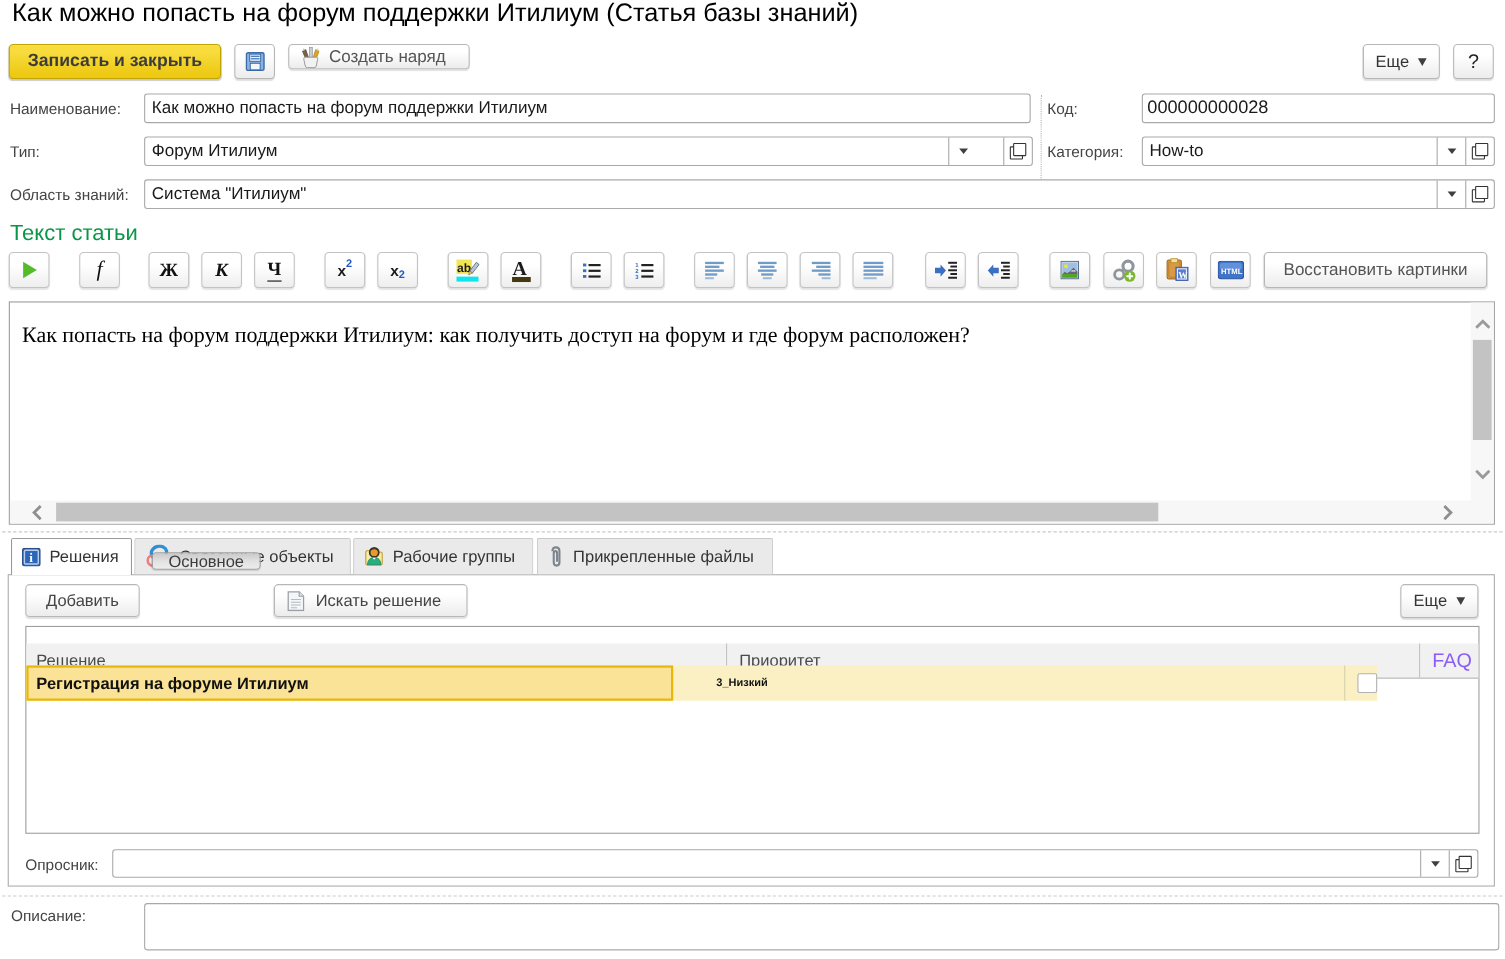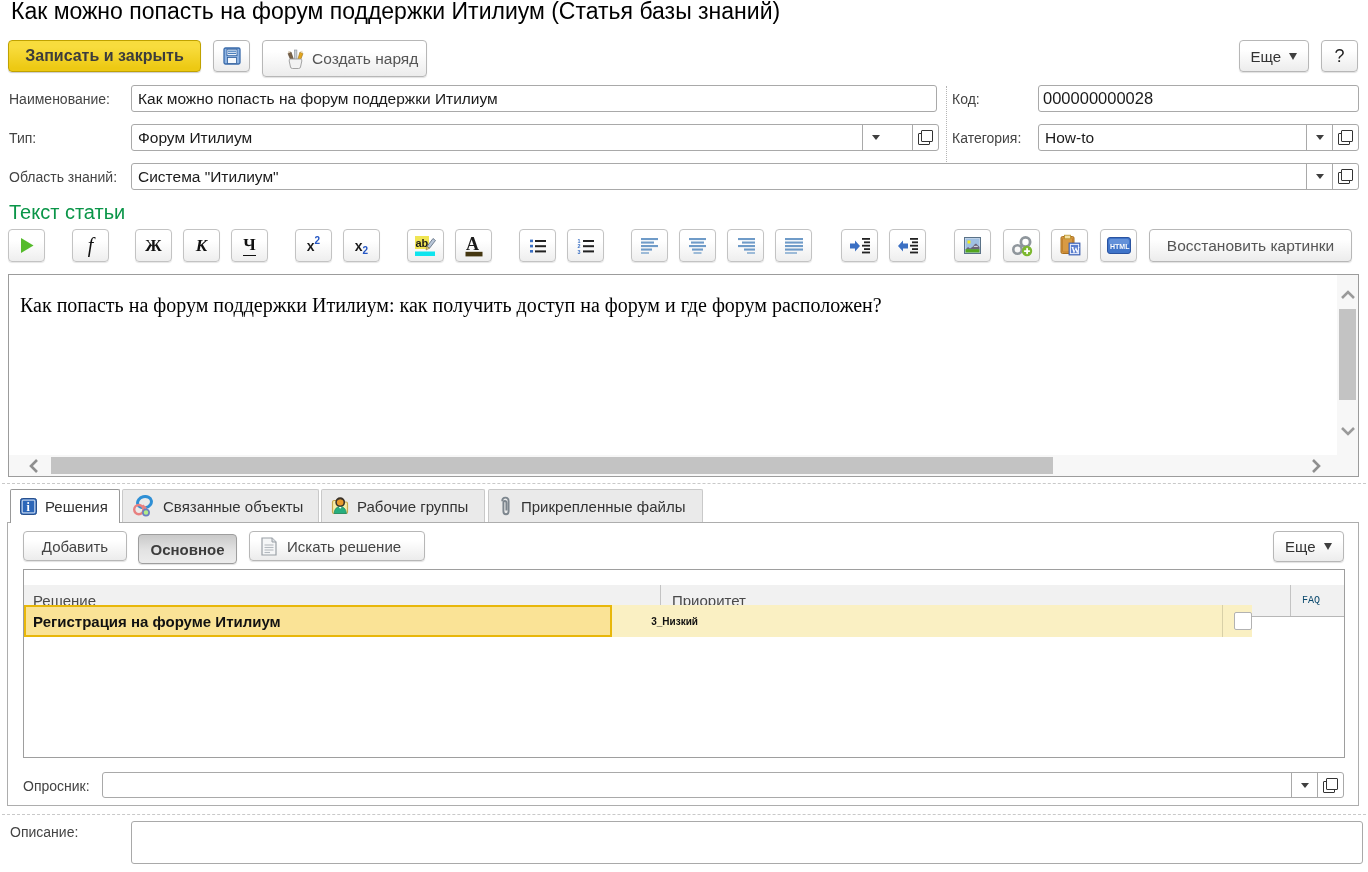--- a/index.html
+++ b/index.html
@@ -58,21 +58,21 @@
   <div class="btn btn-yellow" style="left:8px; top:40px; width:193px; height:32px; font-size:16px;">Записать и закрыть</div>
   <div class="btn" style="left:213px; top:40px; width:37px; height:32px;">
     <svg width="18" height="18" viewBox="0 0 18 18">
       <rect x="1" y="1" width="16" height="16" rx="1.5" fill="#8db3e2" stroke="#3a6bab" stroke-width="1.3"></rect>
       <rect x="4" y="2.2" width="10" height="6.5" fill="#eaf2fb" stroke="#2f5d9b" stroke-width="0.8"></rect>
       <rect x="5" y="3.6" width="8" height="1.2" fill="#4a7fbd"></rect>
       <rect x="5" y="5.8" width="8" height="1.2" fill="#4a7fbd"></rect>
       <rect x="4.5" y="10.5" width="9" height="6" fill="#f4f8fc" stroke="#2f5d9b" stroke-width="0.8"></rect>
     </svg>
   </div>
-  <div class="btn" style="left:262px; top:40px; width:165px; height:37px; justify-content:flex-start; padding-left:23px; color:#555; font-size:15.5px;">
+  <div class="btn" style="left:262px; top:40px; width:165px; height:23px; justify-content:flex-start; padding-left:10px; color:#555; font-size:15.5px;">
     <svg width="19" height="20" viewBox="0 0 19 20" style="margin-right:7px;">
       <path d="M5 3 L8 12 L5.5 13 L2 4.5 Z" fill="#7a6248" stroke="#4f3d28" stroke-width="0.6"></path>
       <path d="M5 3 L2 4.5 L2.6 1.8 Z" fill="#d8c8b0"></path>
       <rect x="8.3" y="1" width="2.6" height="11" fill="#c9ced4" stroke="#8a9096" stroke-width="0.6"></rect>
       <path d="M14 3 L11.3 12 L13.8 13 L17 4.5 Z" fill="#e3a61f" stroke="#9a6f10" stroke-width="0.6"></path>
       <path d="M14 3 L17 4.5 L16.2 1.6 Z" fill="#e8d8b8"></path>
       <path d="M4 10 Q3 10 3.2 12 L4.5 18 Q4.8 19.5 6.5 19.5 L12.5 19.5 Q14.2 19.5 14.5 18 L15.8 12 Q16 10 15 10 Z" fill="#f2f2f2" stroke="#9a9a9a" stroke-width="0.9"></path>
     </svg>
     Создать наряд
   </div>
@@ -337,41 +337,41 @@
     <span style="margin-left:8px;">Рабочие группы</span>
   </div>
   <div class="tab" style="left:488px; width:215px;">
     <svg width="13" height="21" viewBox="0 0 13 21" style="margin:0 0 0 10px;">
       <path d="M3.2 5.2 Q3.2 1.6 6.4 1.6 Q9.6 1.6 9.6 5.2 L9.6 15.2 Q9.6 18.2 7 18.2 Q4.4 18.2 4.4 15.2 L4.4 6.8 Q4.4 5 5.9 5 Q7.4 5 7.4 6.8 L7.4 14.6" fill="none" stroke="#7d868e" stroke-width="1.9"></path>
     </svg>
     <span style="margin-left:9px;">Прикрепленные файлы</span>
   </div>
 
   <div class="btn" style="left:23px; top:531px; width:104px; height:30px; color:#444;">Добавить</div>
-  <div class="btn" style="left:138px; top:534px; width:99px; height:30px; font-weight:bold; color:#3c3c3c; background:linear-gradient(#c9c9c9 0%, #e3e3e3 55%, #ececec 100%); border-color:#9e9e9e;">Основное</div>
+  <div class="btn" style="left:138px; top:502px; width:99px; height:16px; font-weight:normal; color:#3c3c3c; background:linear-gradient(#c9c9c9 0%, #e3e3e3 55%, #ececec 100%); border-color:#9e9e9e;">Основное</div>
   <div class="btn" style="left:249px; top:531px; width:176px; height:30px; color:#444; justify-content:flex-start; padding-left:11px;">
     <svg width="16" height="19" viewBox="0 0 16 19" style="margin-right:10px;">
       <path d="M1 1 L11 1 L15 5 L15 18 L1 18 Z" fill="#f5f6f7" stroke="#9aa0a6" stroke-width="1.2"></path>
       <path d="M11 1 L11 5 L15 5" fill="#dde1e5" stroke="#9aa0a6" stroke-width="1"></path>
       <g stroke="#b4bac0" stroke-width="1.1">
           <line x1="3.5" y1="8" x2="12.5" y2="8"></line>
           <line x1="3.5" y1="10.5" x2="12.5" y2="10.5"></line>
           <line x1="3.5" y1="13" x2="12.5" y2="13"></line>
           <line x1="3.5" y1="15.5" x2="9" y2="15.5"></line>
         </g>
     </svg>
     Искать решение
   </div>
   <div class="btn" style="left:1273px; top:531px; width:71px; height:31px; color:#333;">Еще&nbsp;&nbsp;<span class="arr" style="border-top-width:7px;"></span></div>
 
   <div class="abs" style="left:23px; top:569px; width:1322px; height:189px; border:1px solid #9e9e9e; background:#fff;">
     <div class="abs" style="left:0; top:0; width:1320px; height:32px; background:#f1f1f1; border-bottom:1px solid #b7b7b7; display:flex;margin-top:15px;">
       <div style="width:637px; border-right:1px solid #c3c3c3; display:flex; align-items:center; padding-left:9px; font-size:15px; color:#4a4a4a;">Решение</div>
       <div style="width:630px; border-right:1px solid #c3c3c3; display:flex; align-items:center; padding-left:11px; font-size:15px; color:#4a4a4a;">Приоритет</div>
-      <div style="flex:1; display:flex; align-items:center; padding-left:11px; font-size:10px; color:#0c4a6e;font-family:Liberation Mono, monospace;">FAQ</div>
+      <div style="flex:1; display:flex; align-items:center; padding-left:11px; font-size:18px; color:#8b5cf6;">FAQ</div>
     </div>
     <div class="abs" style="left:0; top:35px; width:1228px; height:32px; background:#faf0c3; display:flex;">
       <div style="width:637px; background:#fae396; border:2px solid #e8b70a; display:flex; align-items:center; padding-left:7px; font-size:15px; font-weight:bold; color:#111;">Регистрация на форуме Итилиум</div>
       <div style="width:630px; display:flex; align-items:center; padding-left:11px; font-size:10px; font-weight:bold; color:#111;margin-left:28px;">3_Низкий</div>
       <div style="flex:1; border-left:1px solid #d8d0a8; display:flex; align-items:center; padding-left:11px;">
         <div style="width:18px; height:18px; background:#fff; border:1px solid #b2b2b2; border-radius:2px;"></div>
       </div>
     </div>
   </div>
 

